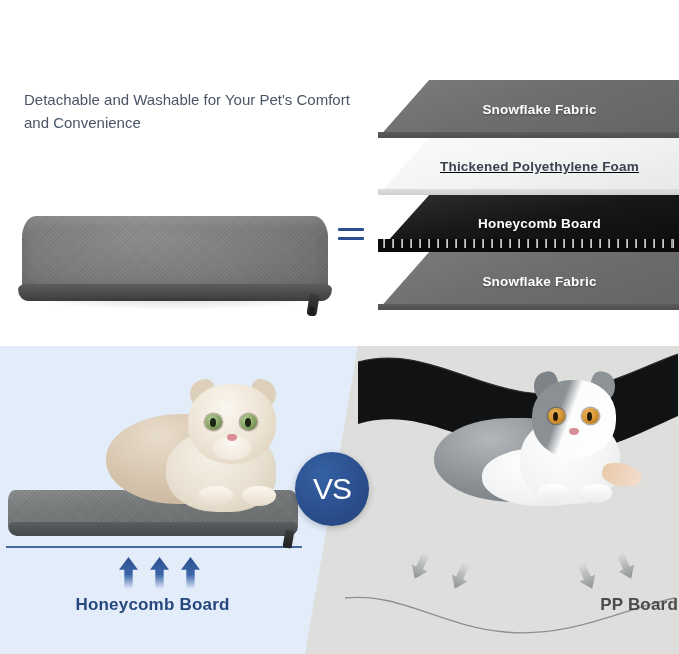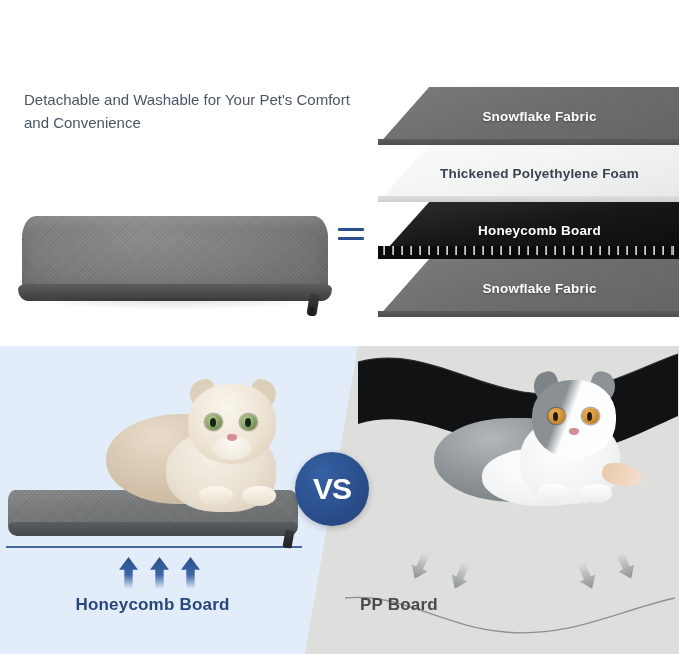--- a/index.html
+++ b/index.html
@@ -69,21 +69,21 @@
   #equals {
     position:absolute; left:338px; top:228px; width:26px; height:20px;
   }
   #equals span {
     display:block; height:3px; background:#2B4F8E; border-radius:1px;
   }
   #equals span:first-child { margin-bottom:6px; }
 
   
   #layer-stack {
-    position:absolute; left:378px; top:87px; width:301px; height:278px;
+    position:absolute; left:378px; top:80px; width:301px; height:278px;
   }
   .layer {
     position:absolute; left:0; width:301px;
     display:flex; align-items:center;
   }
   .layer .slab {
     position:absolute; inset:0;
     clip-path:polygon(17% 0, 100% 0, 100% 100%, 0 100%);
   }
   .layer .edge {
@@ -99,21 +99,21 @@
 
   
   #layer-1 { top:0px; height:58px; }
   #layer-1 .slab {
     background:linear-gradient(160deg,#7b7d7c 0%, #6d6f6e 45%, #636565 100%);
   }
   #layer-1 .edge { background:linear-gradient(#5a5c5c,#4e5050); }
   #layer-1 .lbl { color:#ffffff; }
 
   
-  #layer-2 { top:58px; height:57px; }
+  #layer-2 { top:58px; height:57px;text-decoration:underline; }
   #layer-2 .slab {
     background:linear-gradient(165deg,#fbfbfb 0%, #f2f3f3 50%, #e6e7e8 100%);
   }
   #layer-2 .edge { background:linear-gradient(#dcdddd,#cfd0d1); }
   #layer-2 .lbl { color:#3b4250; text-shadow:none; }
 
   
   #layer-3 { top:115px; height:57px; }
   #layer-3 .slab {
     background:linear-gradient(170deg,#2e2f30 0%, #161718 45%, #0b0c0c 100%);
@@ -203,34 +203,34 @@
     background:linear-gradient(rgba(170,172,172,0) 0%, #b8bbbb 45%, #8f9292 100%);
     clip-path:polygon(50% 100%, 100% 58%, 72% 58%, 72% 0, 28% 0, 28% 58%, 0 58%);
   }
   #d-arrow-1 { left:412px; top:552px; transform:rotate(24deg); }
   #d-arrow-2 { left:452px; top:562px; transform:rotate(24deg); }
   #d-arrow-3 { left:578px; top:562px; transform:rotate(-24deg); }
   #d-arrow-4 { left:617px; top:552px; transform:rotate(-24deg); }
 
   #label-pp {
     position:absolute; left:360px; top:595px; width:318px;
-    text-align:left; font-size:17px; font-weight:bold; color:#4A4A4A;
+    text-align:right; font-size:17px; font-weight:bold; color:#4A4A4A;
     letter-spacing:.2px;
   }
 
   
   #vs-badge {
     position:absolute; left:295px; top:452px; width:74px; height:74px;
     border-radius:50%;
     background:radial-gradient(circle at 36% 30%, #3561A3 0%, #2B4F8E 55%, #224177 100%);
     box-shadow:0 2px 7px rgba(0,0,0,.22);
     display:flex; align-items:center; justify-content:center; z-index:40;
   }
   #vs-badge span {
-    color:#ffffff; font-size:30px; font-weight:bold; letter-spacing:-1px;
+    color:#ffffff; font-size:30px; font-weight:normal; letter-spacing:-1px;
     line-height:1;
   }
 
   
   .cat { position:absolute; }
   .cat .part { position:absolute; }
 
   
   #cat-left { left:104px; top:378px; width:190px; height:135px; z-index:20; }
   #cat-left .body {

